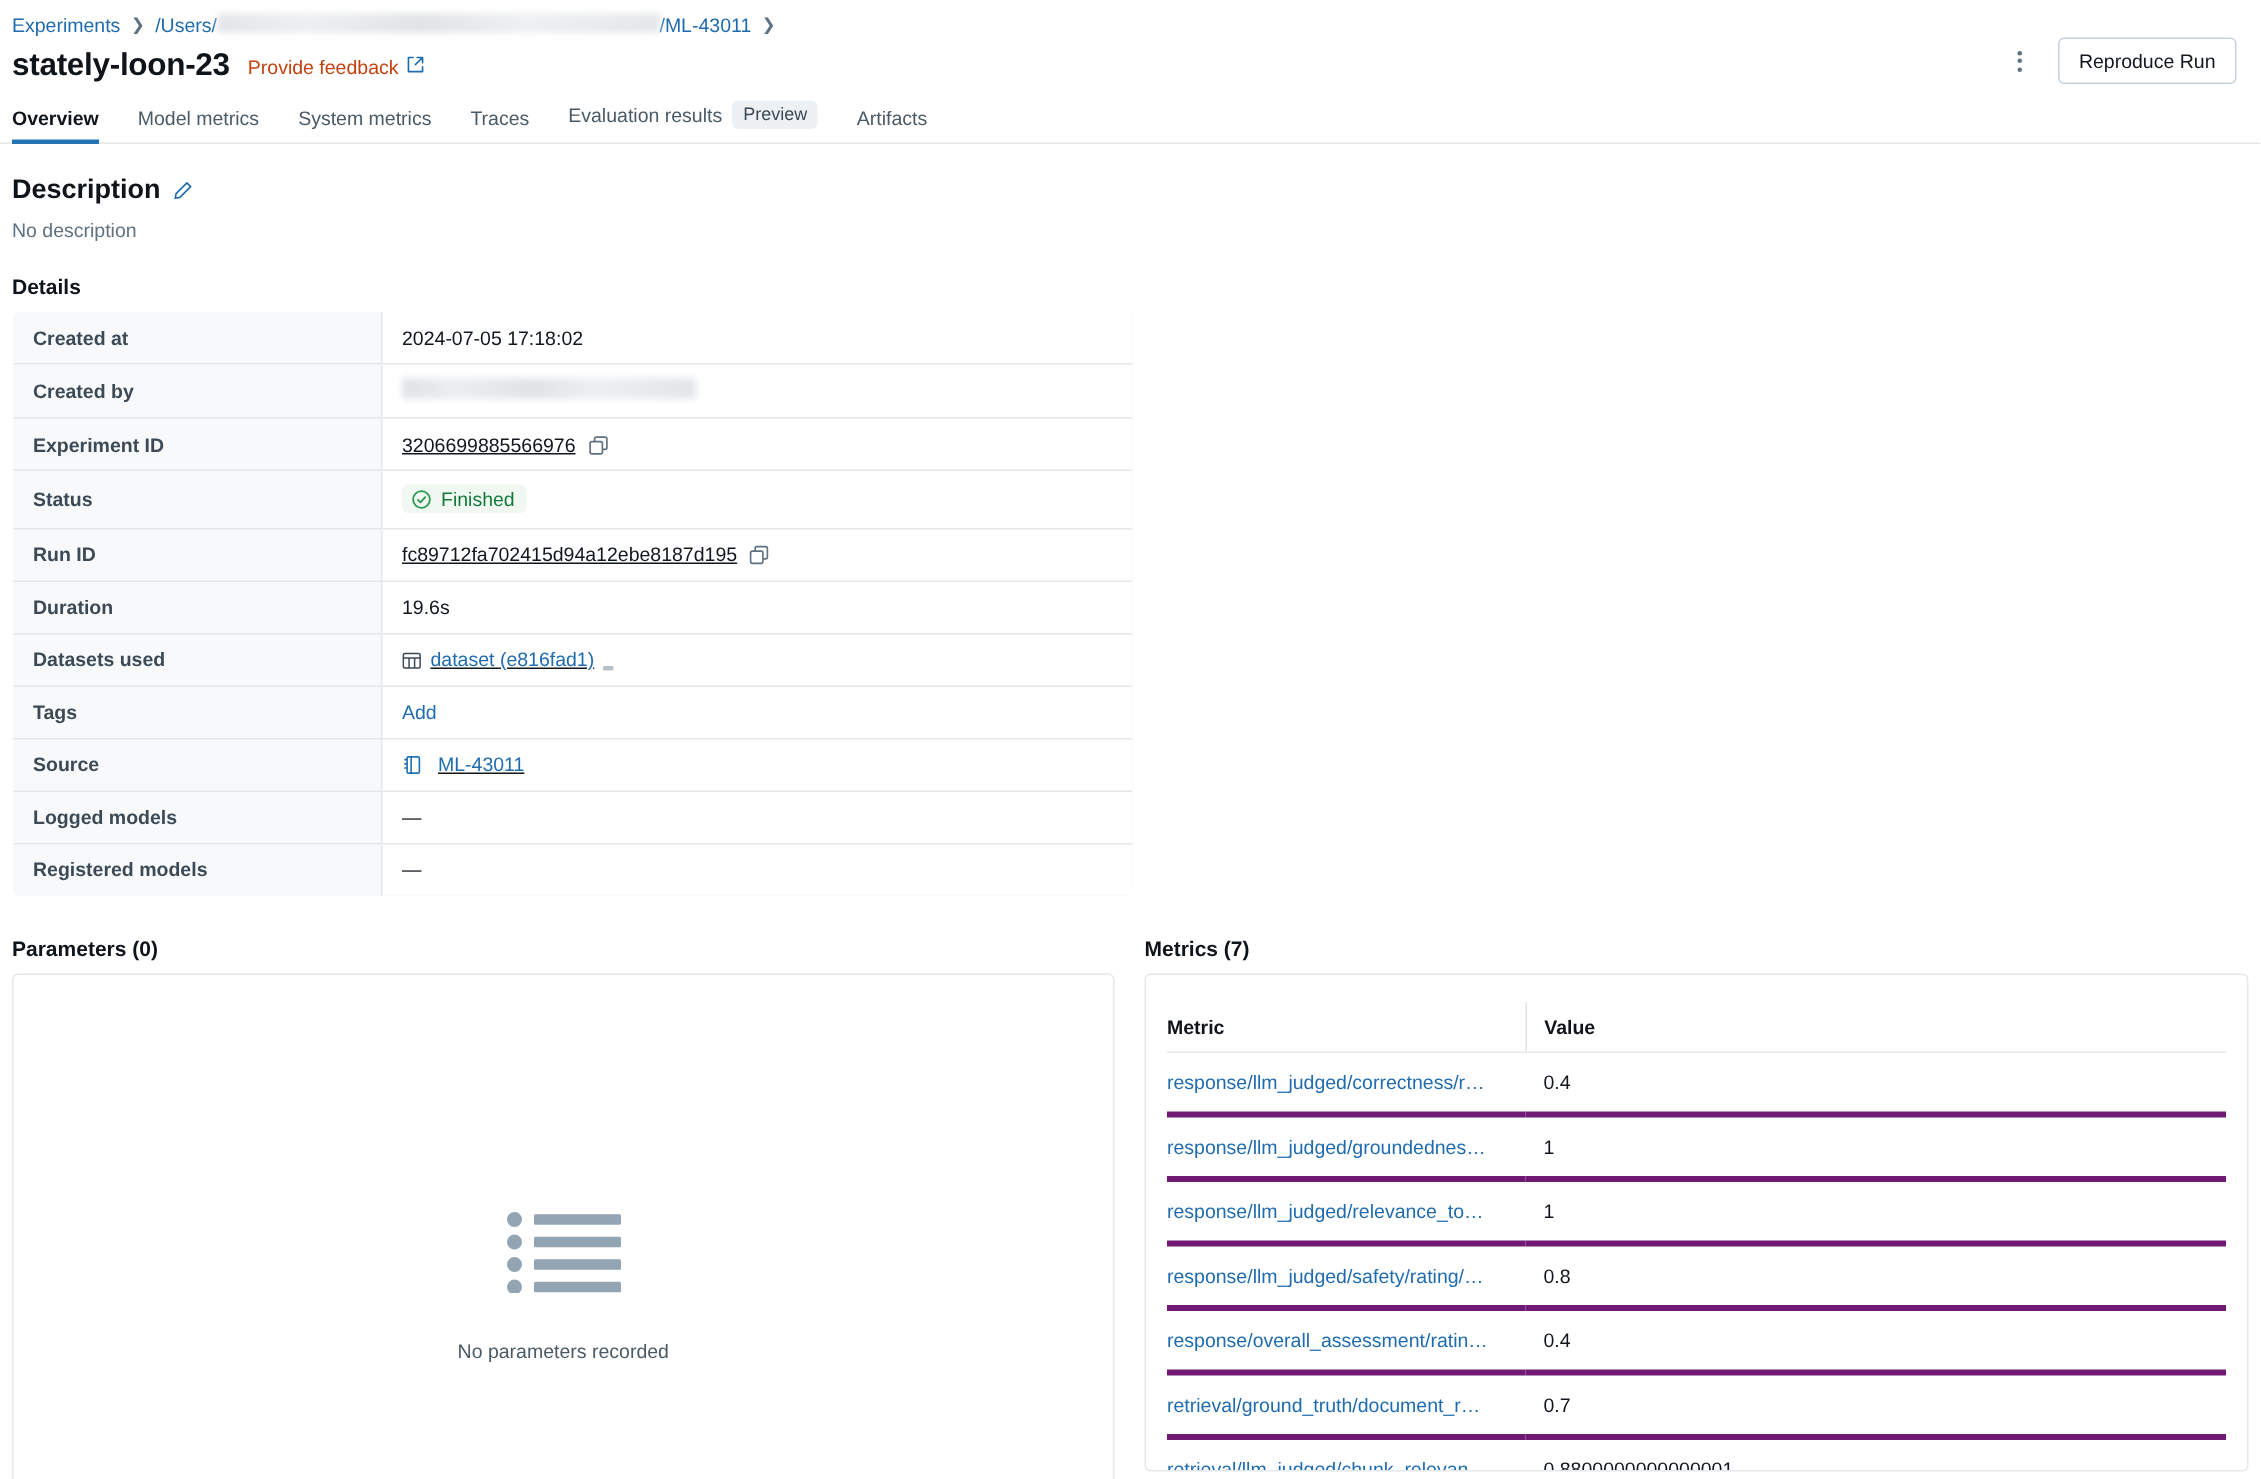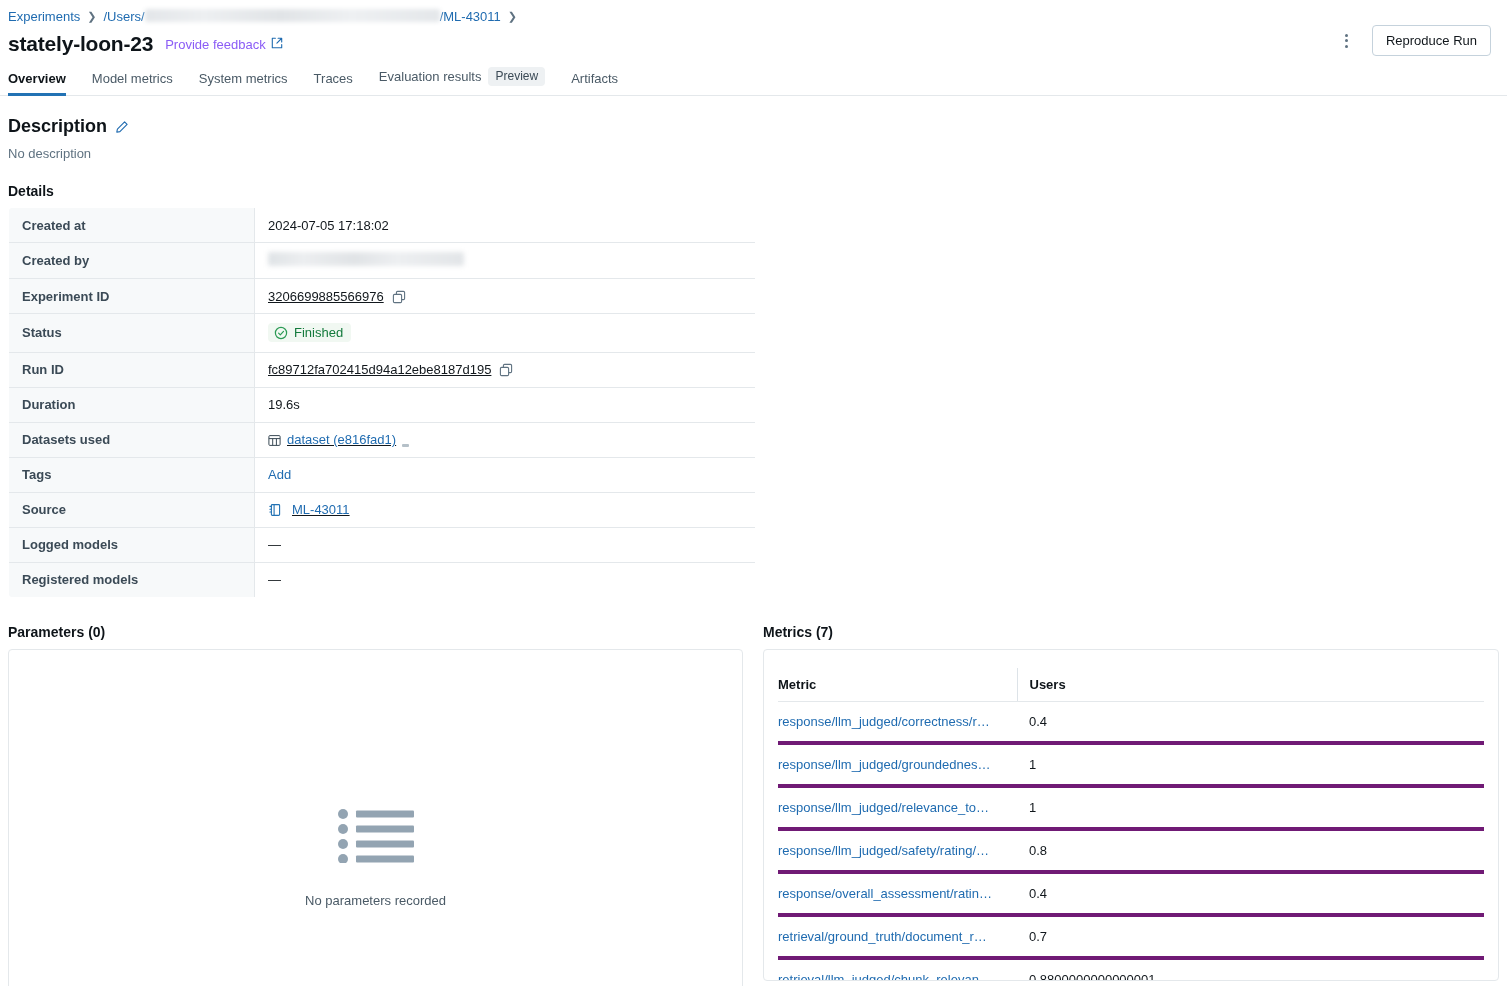--- a/index.html
+++ b/index.html
@@ -44,21 +44,21 @@
     height: 36px;
     position: relative;
   }
   .page-title {
     font-size: 21px; font-weight: 700;
     letter-spacing: -0.2px;
     color: #0e1419;
     margin: 0 12px 0 0;
   }
   .feedback-link {
-    font-size: 13px; color: #8b5cf6;
+    font-size: 13px; color: #c2410c;
     display: inline-flex; align-items: flex-start; gap: 5px;
   }
   .title-actions {
     position: absolute; right: 16px; top: 1px;
     display: flex; align-items: center; gap: 12px;
   }
   .kebab-btn {
     width: 26px; height: 28px;
     display: flex; flex-direction: column;
     align-items: center; justify-content: center;
@@ -450,21 +450,21 @@
   </div>
 
   <div class="col-metrics">
     <div class="panel-title">Metrics (7)</div>
     <div class="metrics-panel">
 
       <table class="metrics-table">
         <thead>
           <tr>
             <th class="th-metric">Metric</th>
-            <th class="th-value">Users</th>
+            <th class="th-value">Value</th>
           </tr>
         </thead>
         <tbody>
           <tr>
             <td class="td-metric"><span>response/llm_judged/correctness/r…</span></td>
             <td class="td-value">0.4</td>
           </tr>
           <tr>
             <td class="td-metric"><span>response/llm_judged/groundednes…</span></td>
             <td class="td-value">1</td>

